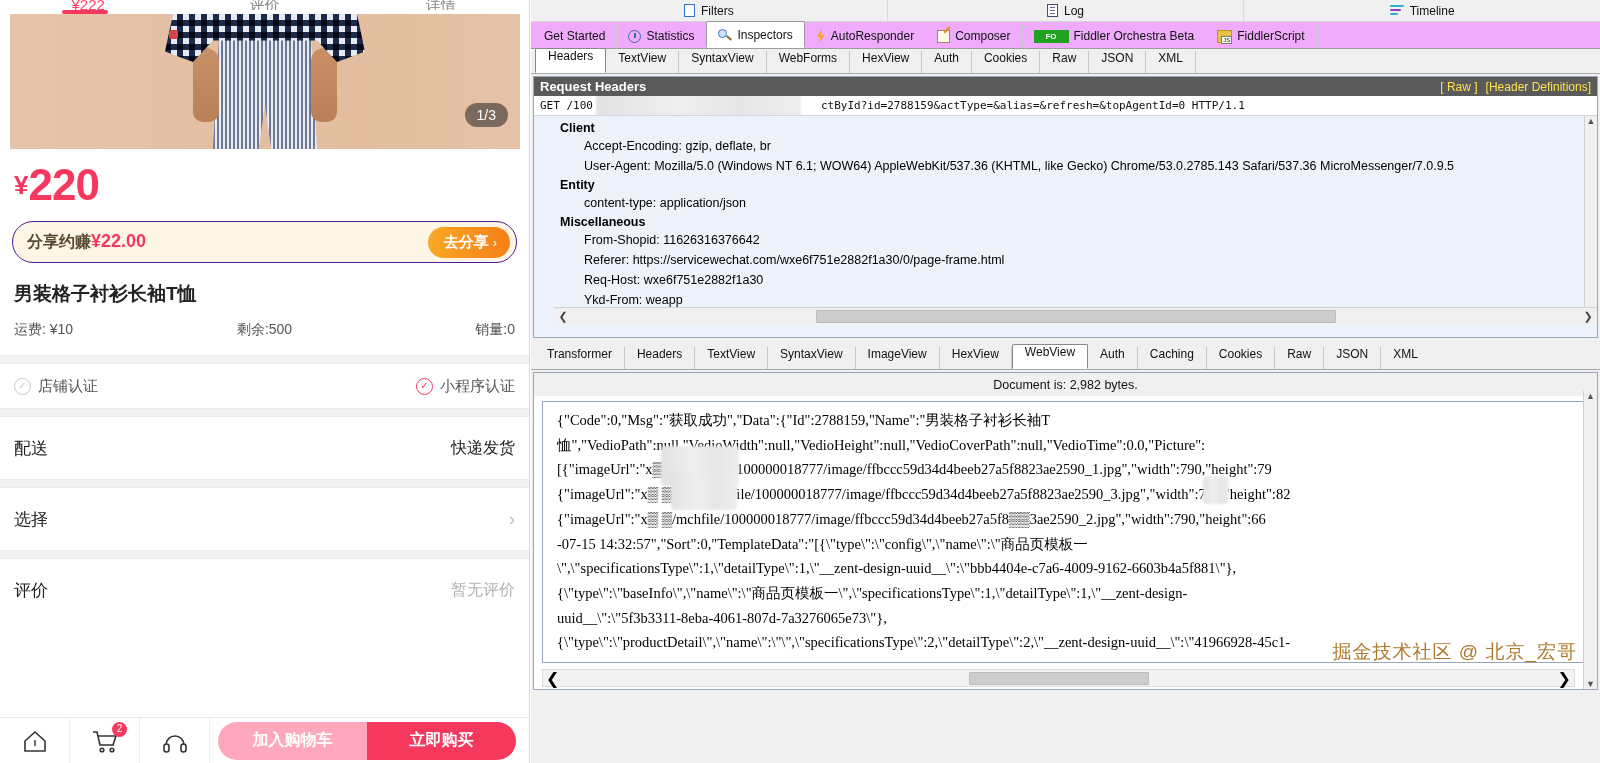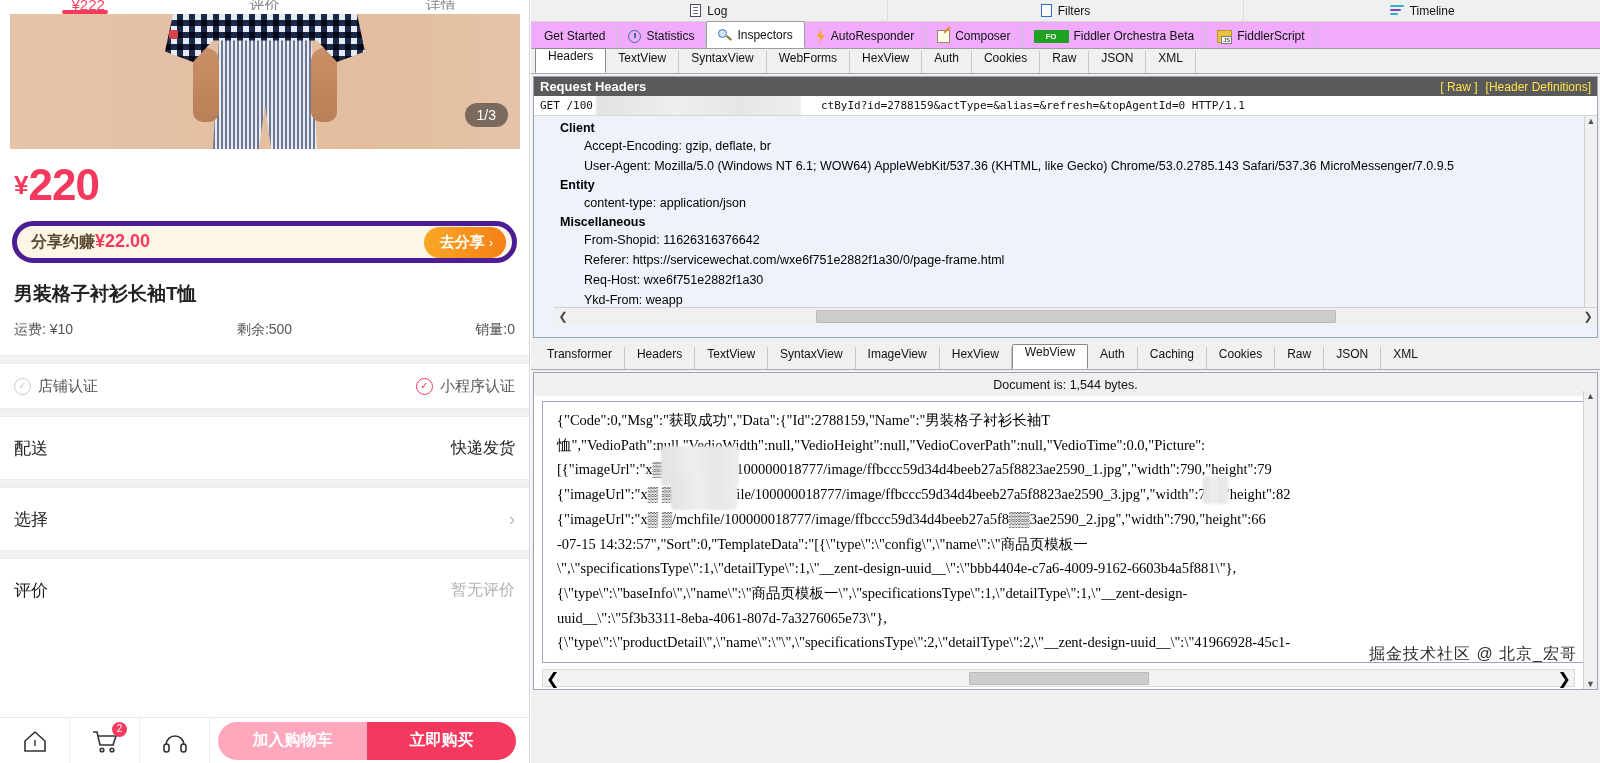--- a/index.html
+++ b/index.html
@@ -89,21 +89,21 @@
     color: #f5385d;
     font-weight: bold;
     line-height: 1;
   }
   .m-price .cur { font-size: 26px; vertical-align: 6px; }
   .m-price .amt { font-size: 44px; letter-spacing: -1px; }
 
   .m-share {
     margin: 10px 12px 0 12px;
     height: 42px;
-    border: 5px solid #4c1d95;
+    border: 1px solid #4c1d95;
     border-radius: 21px;
     background: #fdf6e6;
     display: flex; align-items: center;
     padding-left: 14px; padding-right: 6px;
     position: relative;
   }
   .m-share-text { font-size: 16px; color: #5a4a32; font-weight: bold; white-space: nowrap; }
   .m-share-text .money { color: #f5385d; font-size: 18px; }
   .m-share-btn {
     margin-left: auto;
@@ -336,21 +336,21 @@
     background: #fff;
     overflow: hidden;
     font-family: "Liberation Serif", "DejaVu Serif", serif;
     font-size: 14.5px; line-height: 24.7px;
     color: #000;
     padding: 6px 0 0 14px;
   }
   .jline { white-space: nowrap; }
   .wm {
     position: absolute; right: 20px; bottom: 24px;
-    font-size: 16px; color: #000000;
+    font-size: 19px; color: #a16207;
     font-family: "Liberation Sans", sans-serif;
     letter-spacing: 1px;
     pointer-events: none;
     opacity: .85;
   }
   .resp-vscroll {
     position: absolute; right: 0; top: 18px; bottom: 0; width: 14px;
     background: #f0f0f0; border-left: 1px solid #d0d0d0;
     display: flex; flex-direction: column; justify-content: space-between;
     align-items: center; font-size: 9px; color: #555;
@@ -491,26 +491,26 @@
         <div class="bb-cart">加入购物车</div>
         <div class="bb-buy">立即购买</div>
       </div>
     </div>
   </div>
 
   <div id="fiddler">
 
     <div class="f-toprow">
       <div class="f-topitem">
+        <span class="ico ico-filter"></span>
+        <span>Filters</span>
+      </div>
+      <div class="f-topitem">
         <span class="ico ico-log"></span>
         <span>Log</span>
-      </div>
-      <div class="f-topitem">
-        <span class="ico ico-filter"></span>
-        <span>Filters</span>
       </div>
       <div class="f-topitem">
         <span class="ico ico-timeline">
           <i style="top:0;width:14px;background:#2bb5c8;"></i>
           <i style="top:4px;width:11px;background:#8a3fc0;"></i>
           <i style="top:8px;width:8px;background:#2bb5c8;"></i>
         </span>
         <span>Timeline</span>
       </div>
     </div>
@@ -657,21 +657,21 @@
         </div>
       <div class="f-subtab">
           <span>JSON</span>
         </div>
       <div class="f-subtab" style="border-right:none;">
           <span>XML</span>
         </div>
     </div>
 
     <div class="resp-panel">
-      <div class="doc-size">Document is: 1,544 bytes.</div>
+      <div class="doc-size">Document is: 2,982 bytes.</div>
 
       <div class="webview">
         <div class="jline">{"Code":0,"Msg":"获取成功","Data":{"Id":2788159,"Name":"男装格子衬衫长袖T</div>
         <div class="jline">恤","VedioPath":null,"VedioWidth":null,"VedioHeight":null,"VedioCoverPath":null,"VedioTime":0.0,"Picture":</div>
         <div class="jline">[{"imageUrl":"x▒      ▒n/mchfile/100000018777/image/ffbccc59d34d4beeb27a5f8823ae2590_1.jpg","width":790,"height":79</div>
         <div class="jline">{"imageUrl":"x▒  ▒e▒  ▒/mchfile/100000018777/image/ffbccc59d34d4beeb27a5f8823ae2590_3.jpg","width":790,"height":82</div>
         <div class="jline">{"imageUrl":"x▒      ▒/mchfile/100000018777/image/ffbccc59d34d4beeb27a5f8▒▒3ae2590_2.jpg","width":790,"height":66</div>
         <div class="jline">-07-15 14:32:57","Sort":0,"TemplateData":"[{\"type\":\"config\",\"name\":\"商品页模板一</div>
         <div class="jline">\",\"specificationsType\":1,\"detailType\":1,\"__zent-design-uuid__\":\"bbb4404e-c7a6-4009-9162-6603b4a5f881\"},</div>
         <div class="jline">{\"type\":\"baseInfo\",\"name\":\"商品页模板一\",\"specificationsType\":1,\"detailType\":1,\"__zent-design-</div>

